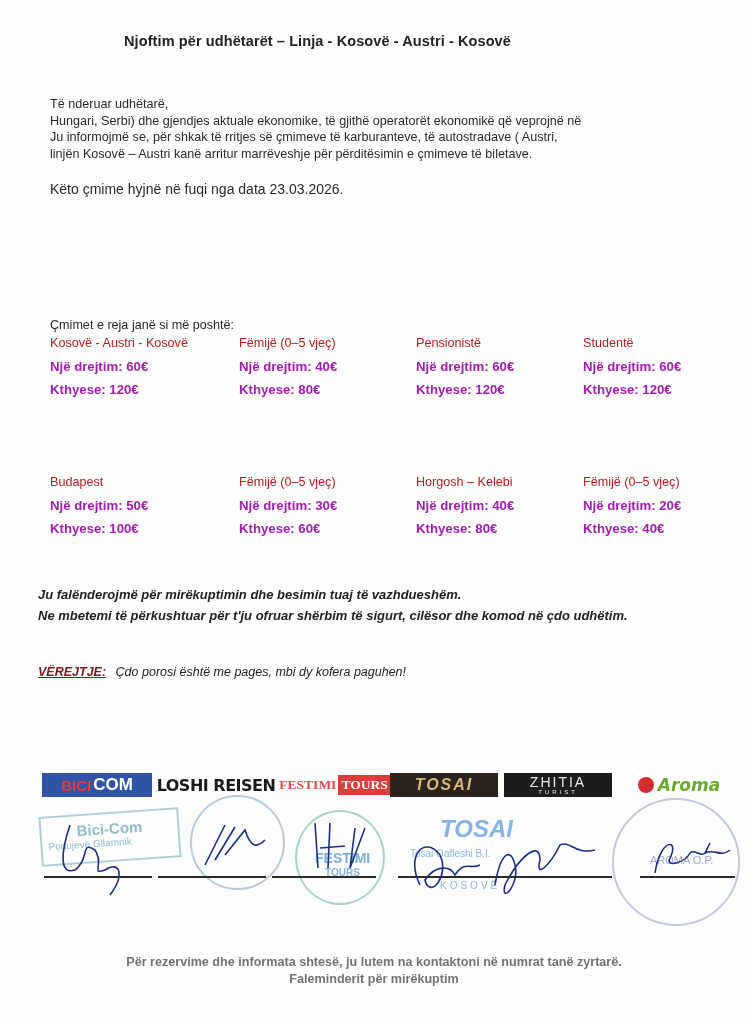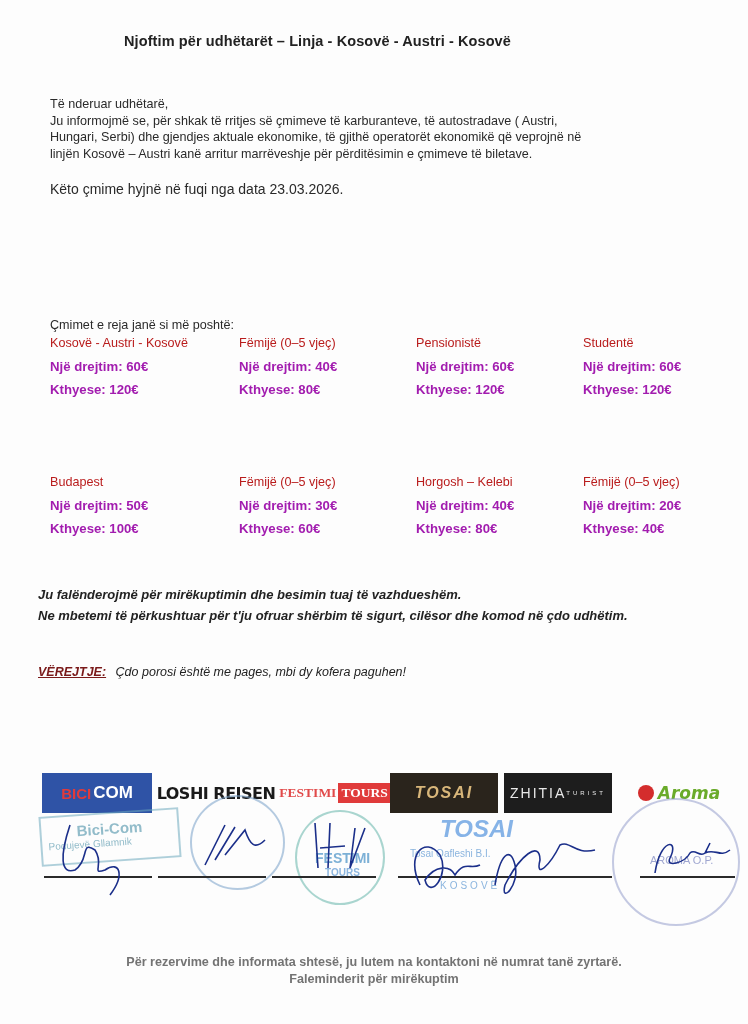--- a/index.html
+++ b/index.html
@@ -9,50 +9,50 @@
     .intro { position: absolute; left: 50px; top: 96px; font-size: 12.6px; line-height: 16.5px; width: 680px; color: #2a2a2a; }
     .effective { position: absolute; left: 50px; top: 181px; font-size: 14px; color: #2a2a2a; }
     .prices-heading { position: absolute; left: 50px; top: 294px; font-size: 12.6px; color: #2a2a2a; margin-top: 24px; }
     .price-block { position: absolute; width: 180px; }
     .price-block .cat { font-size: 12.6px; color: #b91c1c; height: 23px; line-height: 16px; }
     .price-block .one, .price-block .ret { font-size: 13.2px; font-weight: bold; color: #a21caf; height: 23px; line-height: 18px; }
     .thanks { position: absolute; left: 38px; top: 584px; font-size: 13px; font-weight: bold; font-style: italic; line-height: 21px; color: #222; }
     .note { position: absolute; left: 38px; top: 665px; font-size: 12.5px; font-style: italic; color: #222; }
     .note .lbl { font-weight: bold; text-decoration: underline; color: #7a1a1a; margin-right: 6px; }
     .logos { position: absolute; left: 38px; top: 773px; width: 700px; height: 26px; }
-    .logo { position: absolute; top: 0; height: 40px; display: flex; align-items: center; justify-content: center; font-weight: bold; white-space: nowrap; }
+    .logo { position: absolute; top: 0; height: 24px; display: flex; align-items: center; justify-content: center; font-weight: bold; white-space: nowrap; }
     .logo-bicicom { left: 4px; width: 110px; background: #2f53a6; color: #fff; font-size: 17px; }
     .logo-bicicom .red { color: #e23a3a; font-size: 15px; margin-right: 2px; }
     .logo-loshi { left: 118px; width: 120px; color: #1a1a1a; font-size: 16px; font-family: "DejaVu Sans", sans-serif; letter-spacing: -0.5px; text-align: center; }
     .logo-festimi { left: 244px; width: 106px; font-family: "Liberation Serif", serif; font-size: 13.5px; }
     .logo-festimi .f1 { color: #e14a4a; margin-right: 2px; }
     .logo-festimi .f2 { background: #e03b3b; color: #fff; padding: 2px 3px; }
     .logo-tosai { left: 352px; width: 108px; background: #2a241c; color: #d8b67a; font-style: italic; font-size: 16px; letter-spacing: 2px; }
-    .logo-zhitia { left: 466px; width: 108px; background: #1d1d1d; color: #e8e8e8; font-weight: normal; flex-direction: row; line-height: 1; }
+    .logo-zhitia { left: 466px; width: 108px; background: #1d1d1d; color: #e8e8e8; font-weight: normal; flex-direction: column; line-height: 1; }
     .logo-zhitia .z1 { font-size: 14px; letter-spacing: 2px; }
     .logo-zhitia .z2 { font-size: 6px; letter-spacing: 3px; }
     .logo-aroma { left: 582px; width: 118px; }
     .logo-aroma .apple { display: inline-block; width: 16px; height: 16px; border-radius: 50%; background: #d42d2d; margin-right: 4px; }
     .logo-aroma .txt { color: #6aab2a; font-style: italic; font-size: 17px; font-family: "DejaVu Sans", sans-serif; }
     .stamp-circle { position: absolute; border-radius: 50%; border: 2px solid rgba(120,160,200,0.55); }
     .stamp-rect { position: absolute; border: 2px solid rgba(110,170,190,0.55); color: rgba(100,160,180,0.7); font-size: 13px; padding: 6px; }
     .stamp-text { position: absolute; font-weight: bold; color: rgba(90,150,210,0.7); }
     .sig-line { position: absolute; top: 876px; height: 2px; background: #2a2a2a; }
     .sig { position: absolute; top: 805px; }
     .footer { position: absolute; left: 0; width: 748px; top: 954px; text-align: center; font-size: 12.6px; font-weight: bold; line-height: 17px; color: #737373; }
   </style>
 </head>
 <body>
 
 <div class="title">Njoftim për udhëtarët – Linja - Kosovë - Austri - Kosovë</div>
 
 <div class="intro">
   <div>Të nderuar udhëtarë,</div>
+  <div>Hungari, Serbi) dhe gjendjes aktuale ekonomike, të gjithë operatorët ekonomikë që veprojnë në</div>
   <div>Ju informojmë se, për shkak të rritjes së çmimeve të karburanteve, të autostradave ( Austri,</div>
-  <div>Hungari, Serbi) dhe gjendjes aktuale ekonomike, të gjithë operatorët ekonomikë që veprojnë në</div>
   <div>linjën Kosovë – Austri kanë arritur marrëveshje për përditësimin e çmimeve të biletave.</div>
 </div>
 
 <div class="effective">Këto çmime hyjnë në fuqi nga data 23.03.2026.</div>
 
 <div class="prices-heading">Çmimet e reja janë si më poshtë:</div>
 
 <div class="price-block" style="left:50px; top:335px;">
   <div class="cat">Kosovë - Austri - Kosovë</div>
   <div class="one">Një drejtim: 60€</div>

